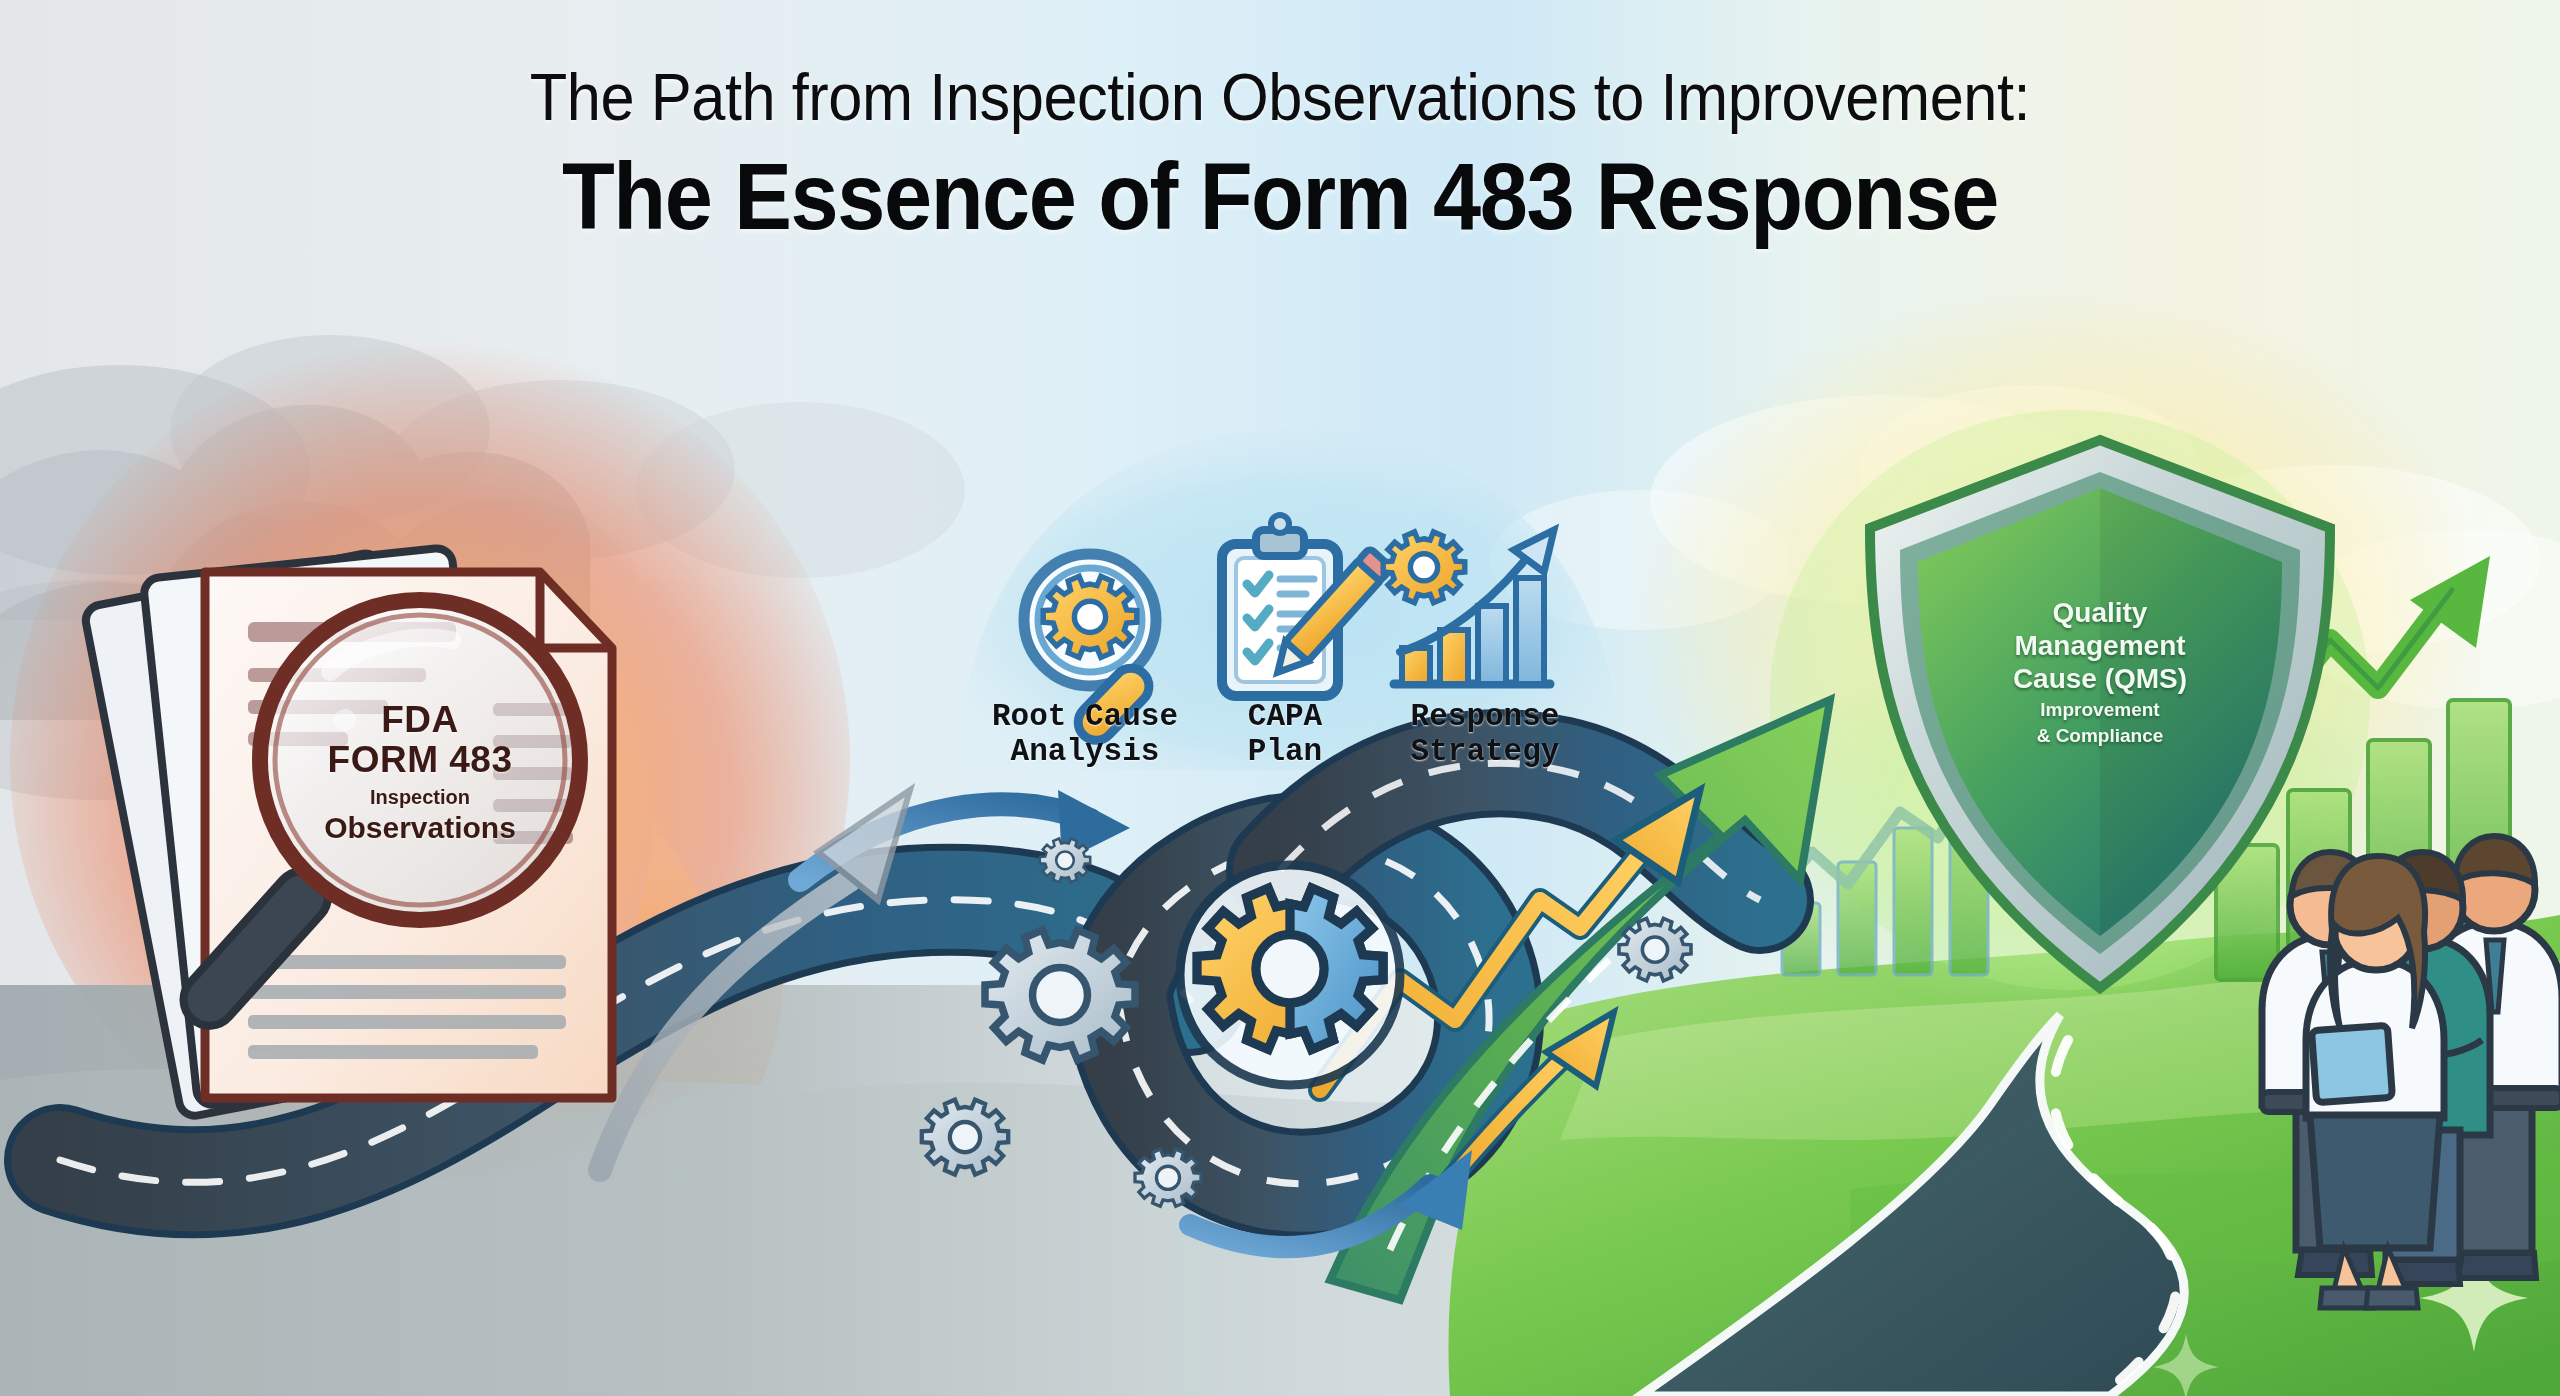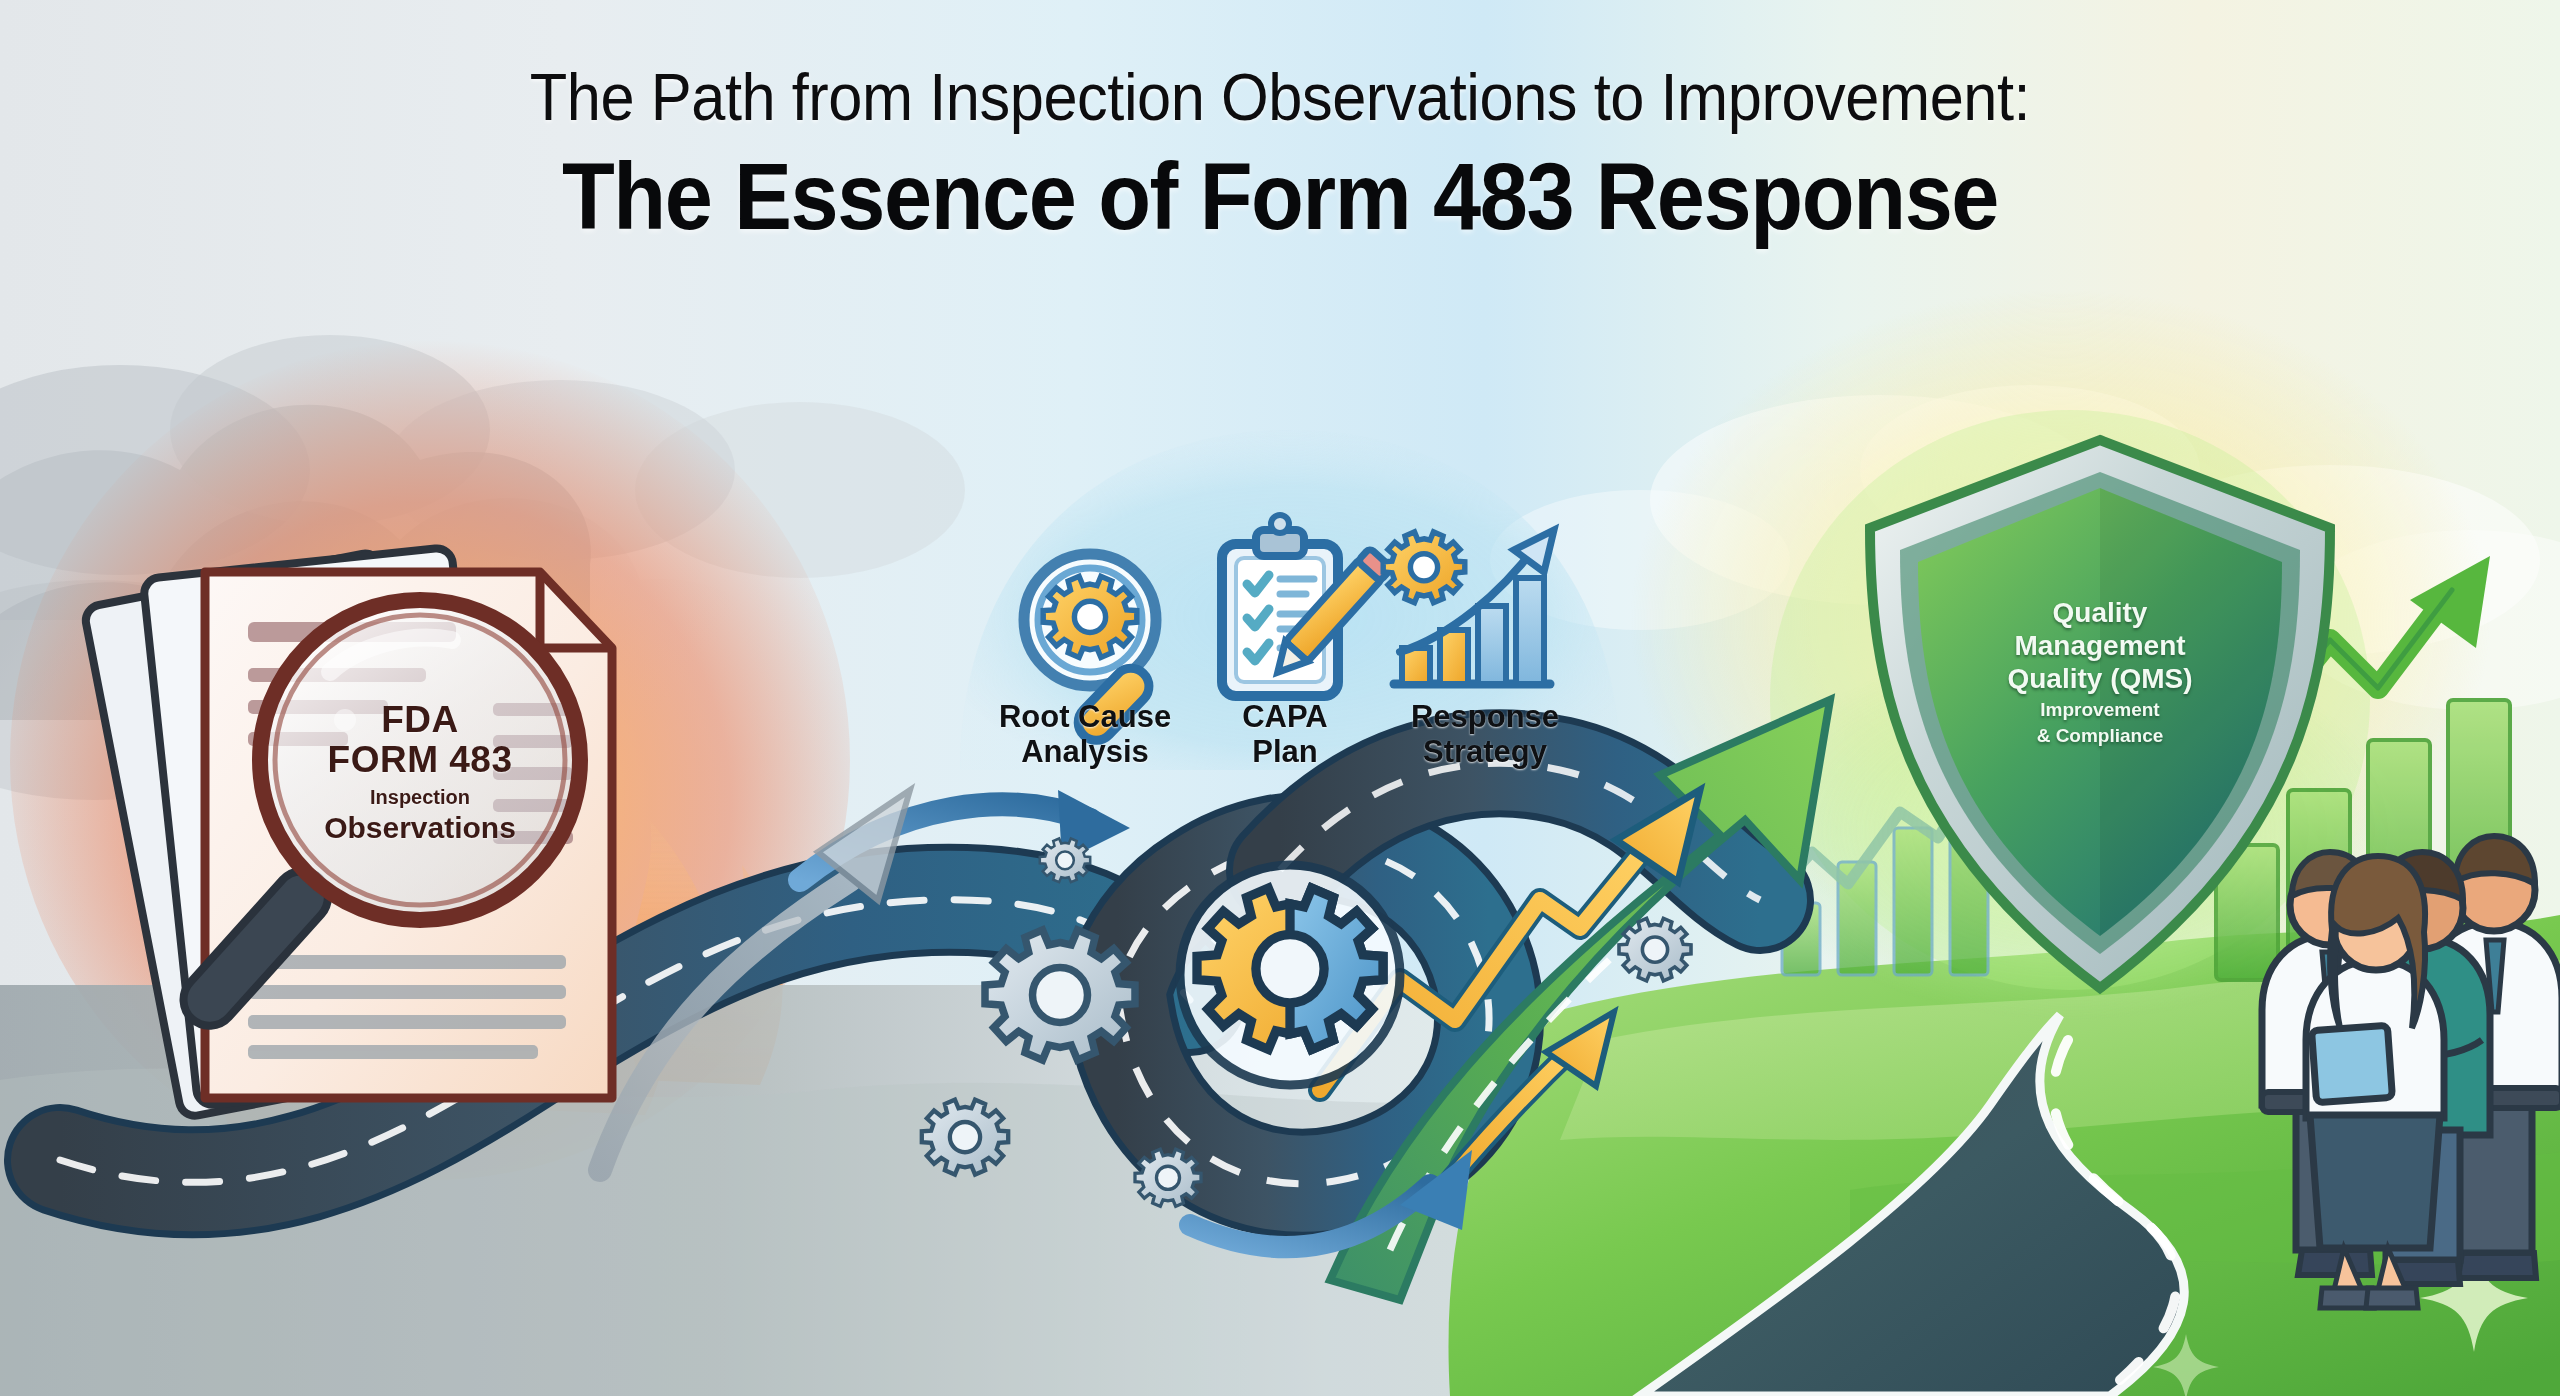--- a/index.html
+++ b/index.html
@@ -82,21 +82,21 @@
   }
   .step {
     flex: 1;
     text-align: center;
     font-size: 31px;
     font-weight: bold;
     color: #0f1114;
     line-height: 1.12;
     text-shadow: 0 1px 2px rgba(255,255,255,0.8);
   }
-  .step span { display: block; }
+  .step span { display: block; font-family: Liberation Mono, monospace; }
   
   .shield-text {
     position: absolute;
     left: 1955px;
     top: 596px;
     width: 290px;
     text-align: center;
     z-index: 30;
     pointer-events: none;
     color: #f2faf2;
@@ -636,18 +636,18 @@
     </div>
     <div class="step">
       <span>Response</span>
       <span>Strategy</span>
     </div>
   </div>
 
   <div class="shield-text">
     <div class="shield-l-big">Quality</div>
     <div class="shield-l-big">Management</div>
-    <div class="shield-l-big">Quality (QMS)</div>
+    <div class="shield-l-big">Cause (QMS)</div>
     <div class="shield-l-small">Improvement</div>
     <div class="shield-l-small">&amp; Compliance</div>
   </div>
 
 </div>
 
 </body></html>

